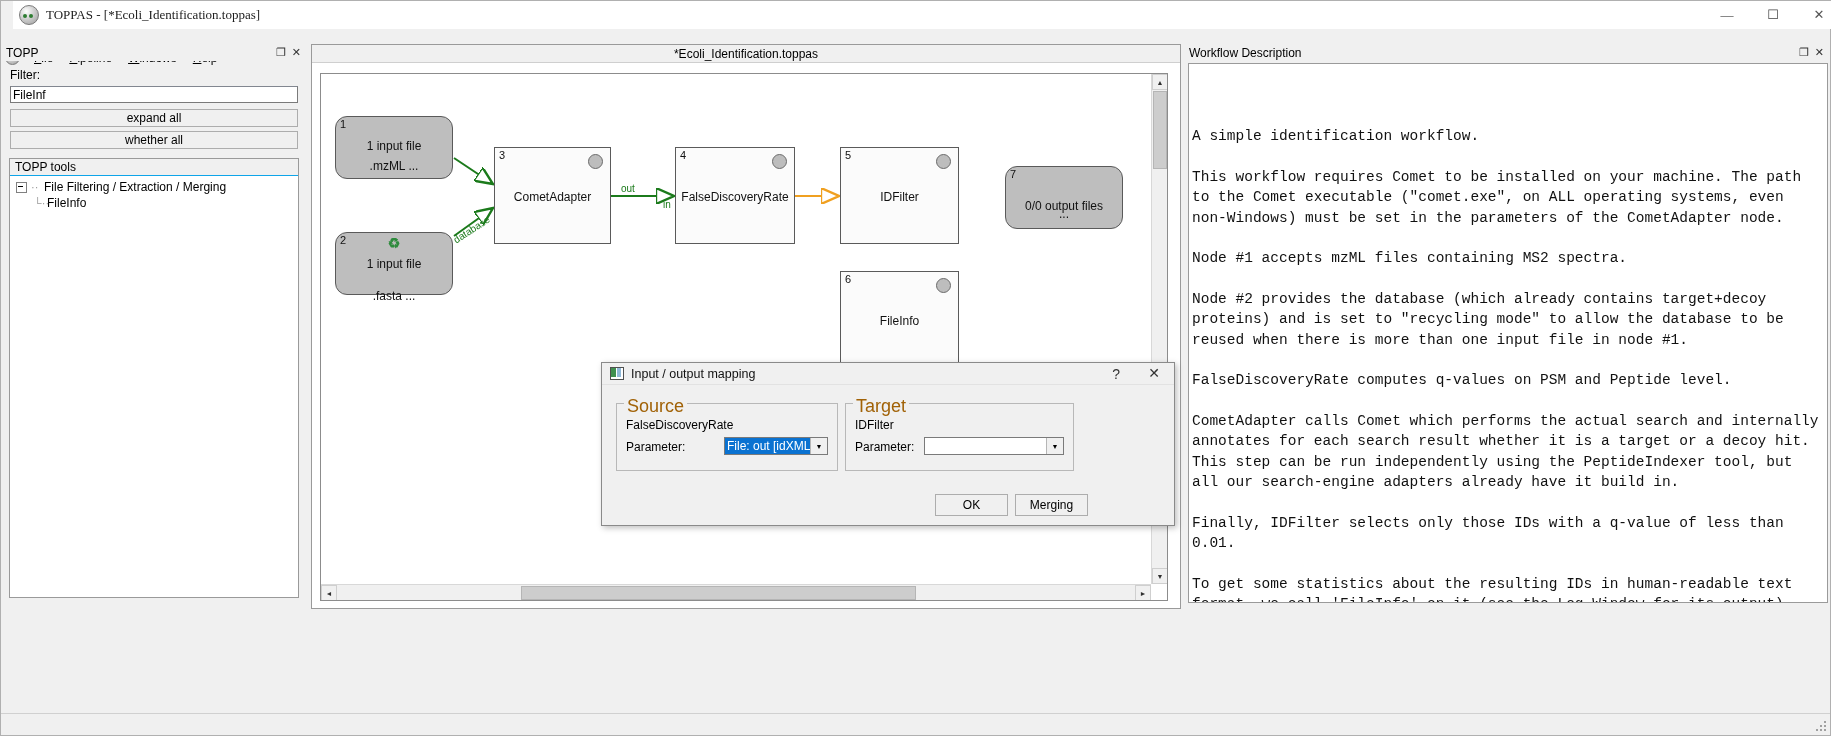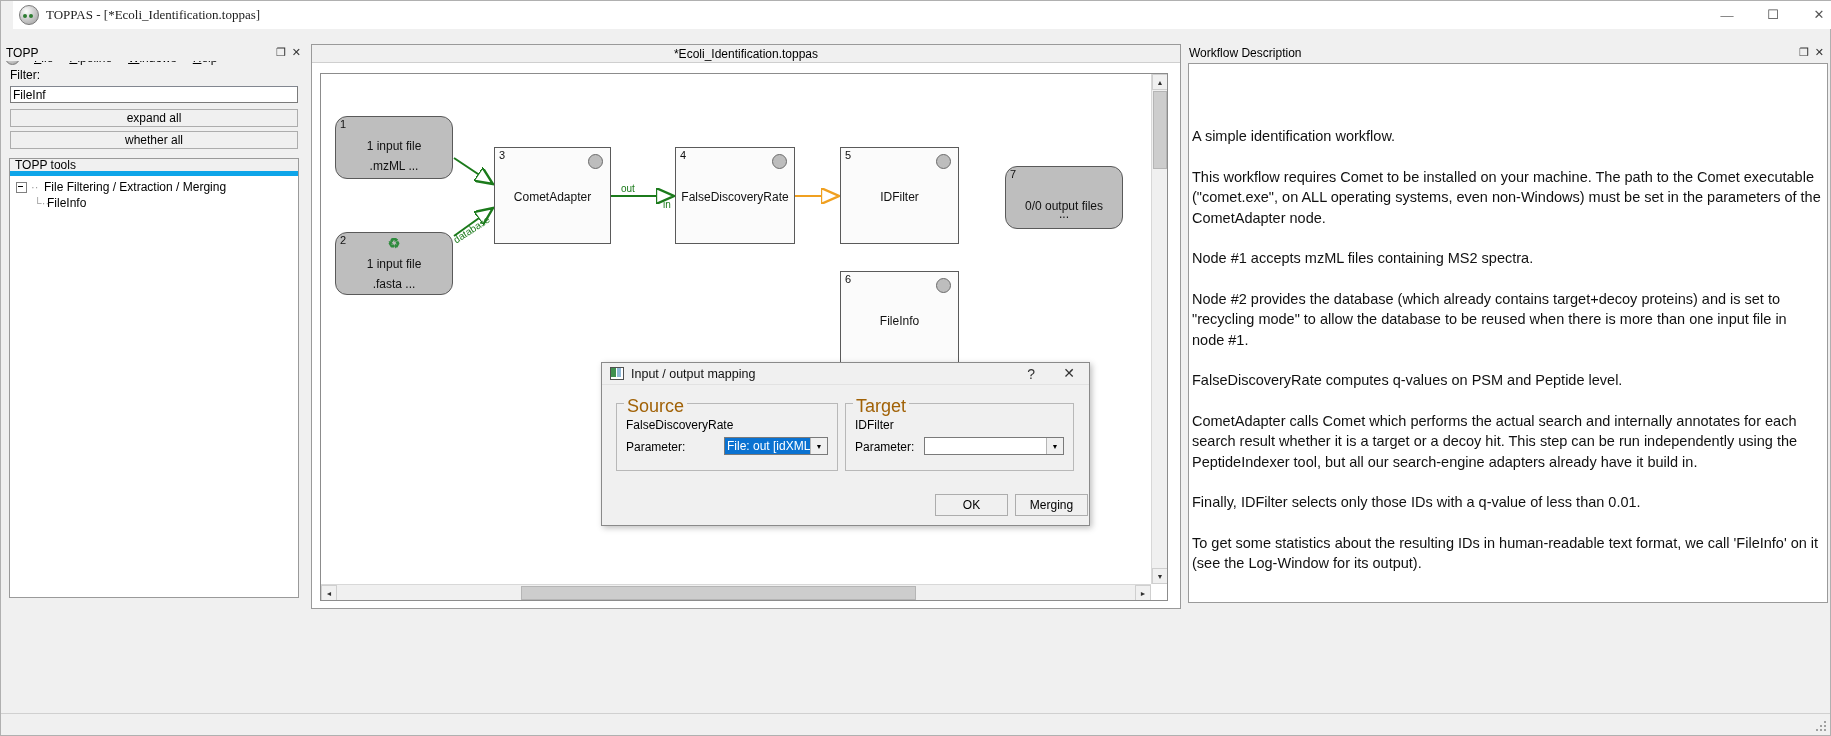--- a/index.html
+++ b/index.html
@@ -124,21 +124,21 @@
     font-family: "Liberation Sans", sans-serif;
   }
   .btn-expand { top: 65px; }
   .btn-collapse { top: 87px; }
 
   .tools-box {
     position: absolute; left: 7px; top: 114px; width: 290px; height: 440px;
     border: 1px solid #9a9a9a; background: #ffffff; box-sizing: border-box;
   }
   .tools-header {
-    height: 17px; background: #f0f0f0; border-bottom: 5px solid #0ea5e9;
+    height: 17px; background: #f0f0f0; border-bottom: 1px solid #0ea5e9;
     display: flex; align-items: center; padding-left: 5px;
     font-size: 12px; box-sizing: border-box;
   }
   .tree-row {
     display: flex; align-items: center; font-size: 12px; height: 16px;
     padding-left: 6px; white-space: nowrap;
   }
   .tree-row.lvl2 { padding-left: 24px; }
   .tree-toggle {
     width: 9px; height: 9px; border: 1px solid #808080; background: #fff;
@@ -225,36 +225,36 @@
     box-sizing: border-box;
   }
   .desc-box {
     position: absolute; left: 3px; top: 19px; width: 640px; height: 540px;
     border: 1px solid #9a9a9a; background: #ffffff; box-sizing: border-box;
     overflow: hidden;
   }
   .desc-inner { padding: 6px 6px 0 3px; }
   .desc-p {
     font-size: 14.5px; line-height: 20.5px; color: #111; margin: 0 0 20px 0;
-    font-family: Liberation Sans, sans-serif;
+    font-family: Liberation Mono, monospace;
   }
   .desc-p.first { margin-top: 56px; }
 
   
   .statusbar {
     position: absolute; left: 0; bottom: 0; width: 100%; height: 22px;
     background: #f0f0f0; border-top: 1px solid #d0d0d0; box-sizing: border-box;
   }
   .statusbar .grip {
     position: absolute; right: 2px; bottom: 2px; width: 14px; height: 14px;
   }
 
   
   .dialog {
-    position: absolute; left: 600px; top: 361px; width: 489px; height: 164px;
+    position: absolute; left: 600px; top: 361px; width: 574px; height: 164px;
     background: #f0f0f0; border: 1px solid #8a8a8a;
     box-shadow: 2px 2px 6px rgba(0,0,0,0.25);
     box-sizing: border-box;
   }
   .dlg-title {
     height: 22px; display: flex; align-items: center; background: #f0f0f0;
     border-bottom: 1px solid #e2e2e2;
     box-sizing: border-box;
   }
   .dlg-icon {
@@ -391,21 +391,21 @@
         <div class="node node-io" style="left:14px; top:42px; width:118px; height:63px;">
           <div class="node-num">1</div>
           <div class="node-label" style="top:22px;">1 input file</div>
           <div class="node-label" style="top:42px;">.mzML ...</div>
         </div>
 
         <div class="node node-io" style="left:14px; top:158px; width:118px; height:63px;">
           <div class="node-num">2</div>
           <div class="recycle" style="top:2px;">♻</div>
           <div class="node-label" style="top:24px;">1 input file</div>
-          <div class="node-label" style="top:44px;">.fasta ...</div>
+          <div class="node-label" style="top:56px;">.fasta ...</div>
         </div>
 
         <div class="node node-tool" style="left:173px; top:73px; width:117px; height:97px;">
           <div class="node-num">3</div>
           <div class="node-dot"></div>
           <div class="node-label" style="top:42px;">CometAdapter</div>
         </div>
 
         <div class="node node-tool" style="left:354px; top:73px; width:120px; height:97px;">
           <div class="node-num">4</div>

